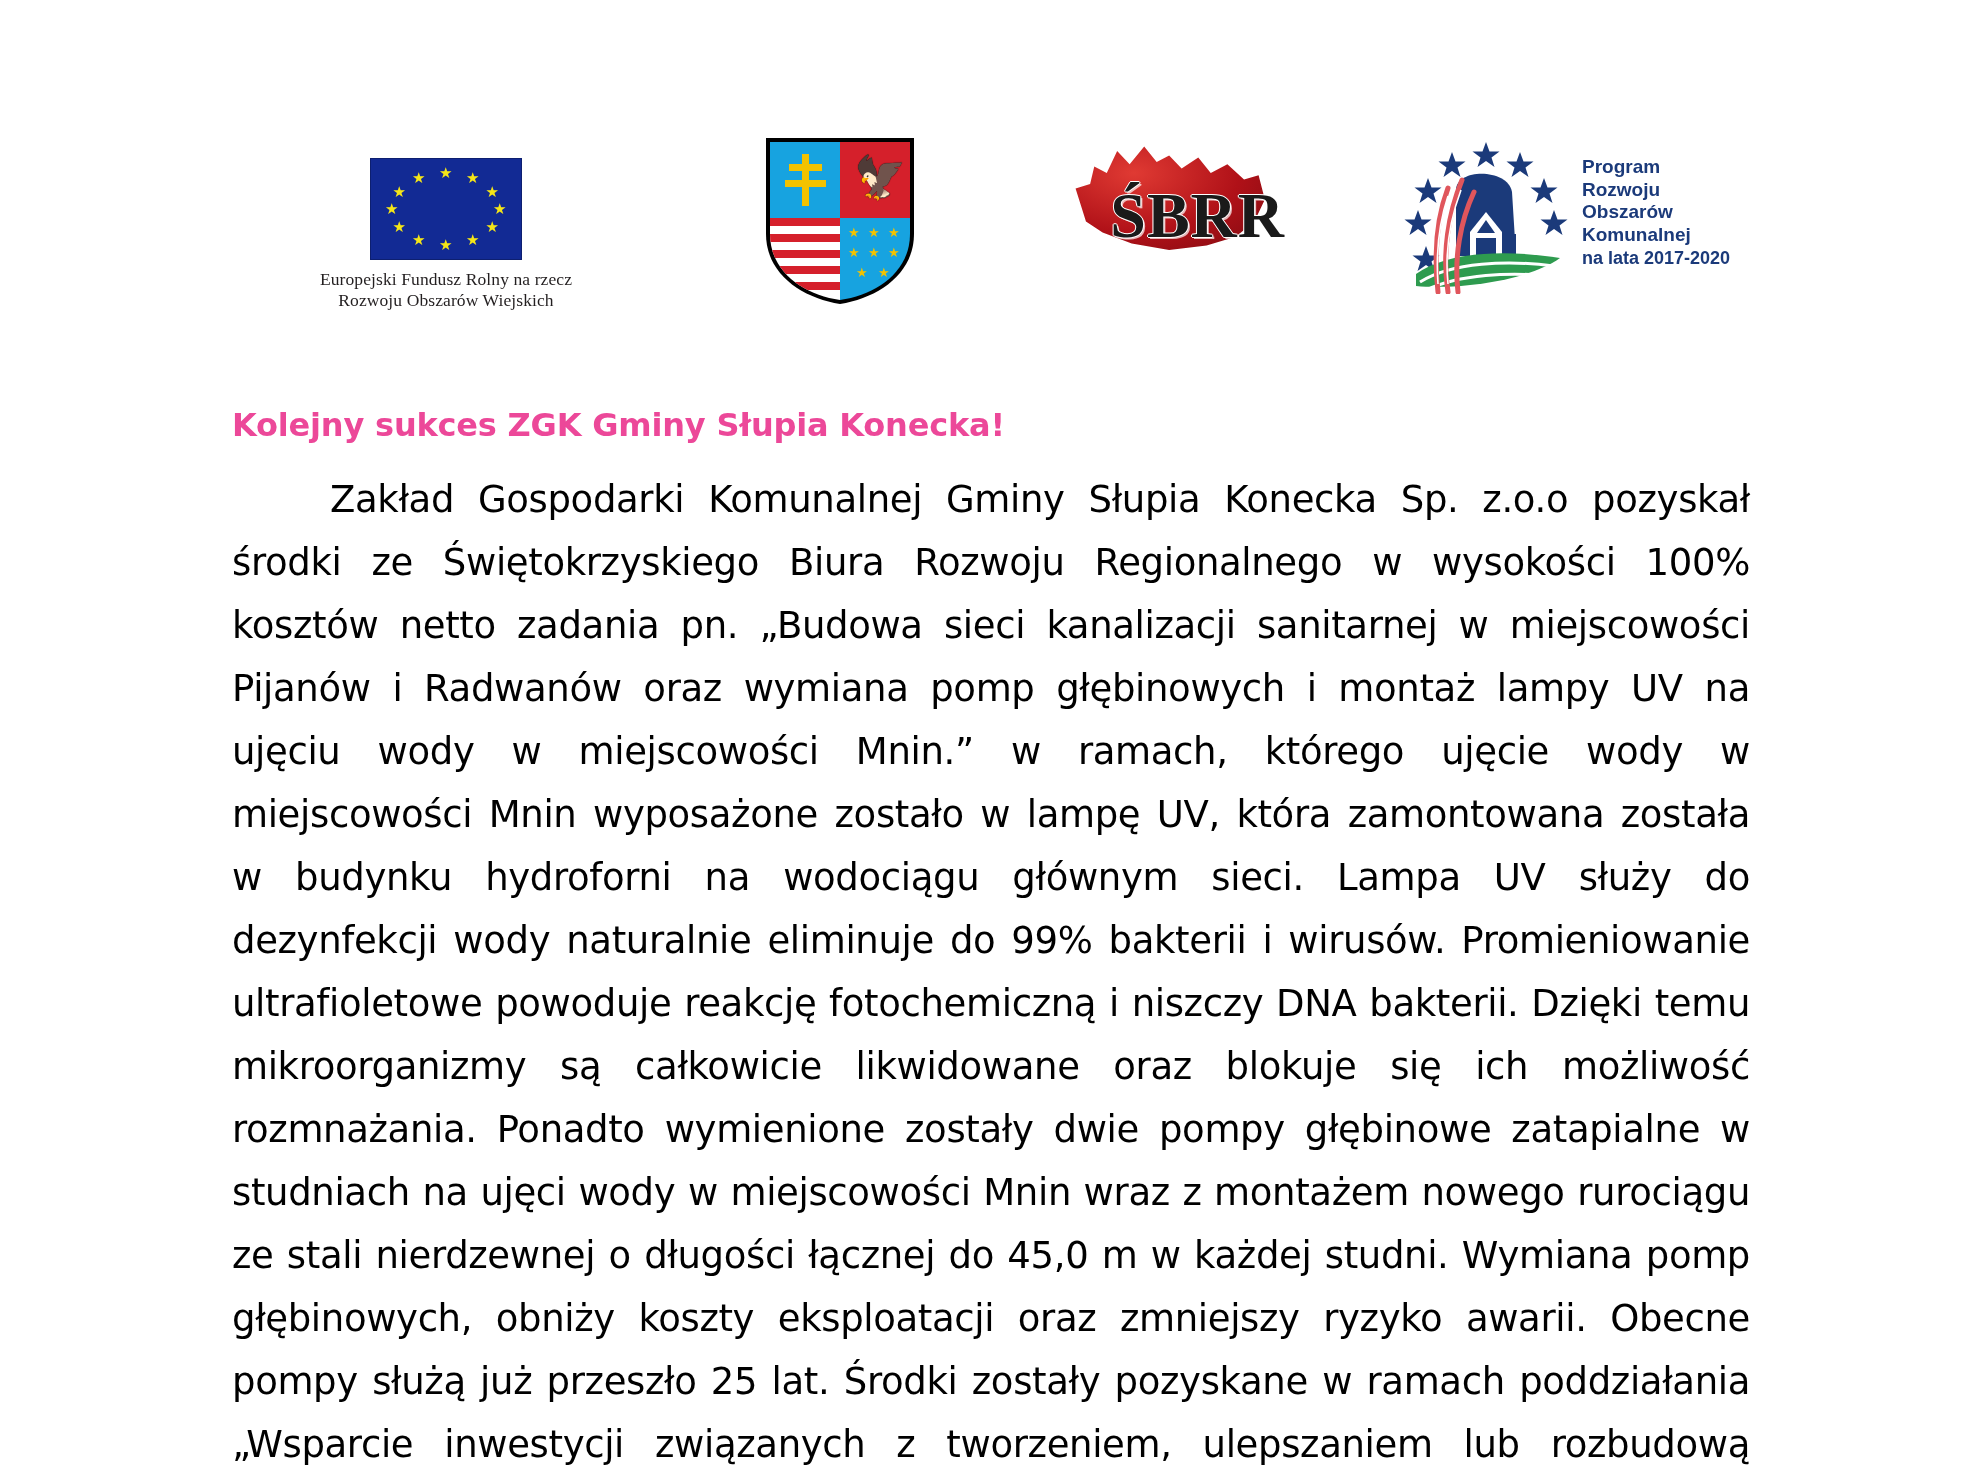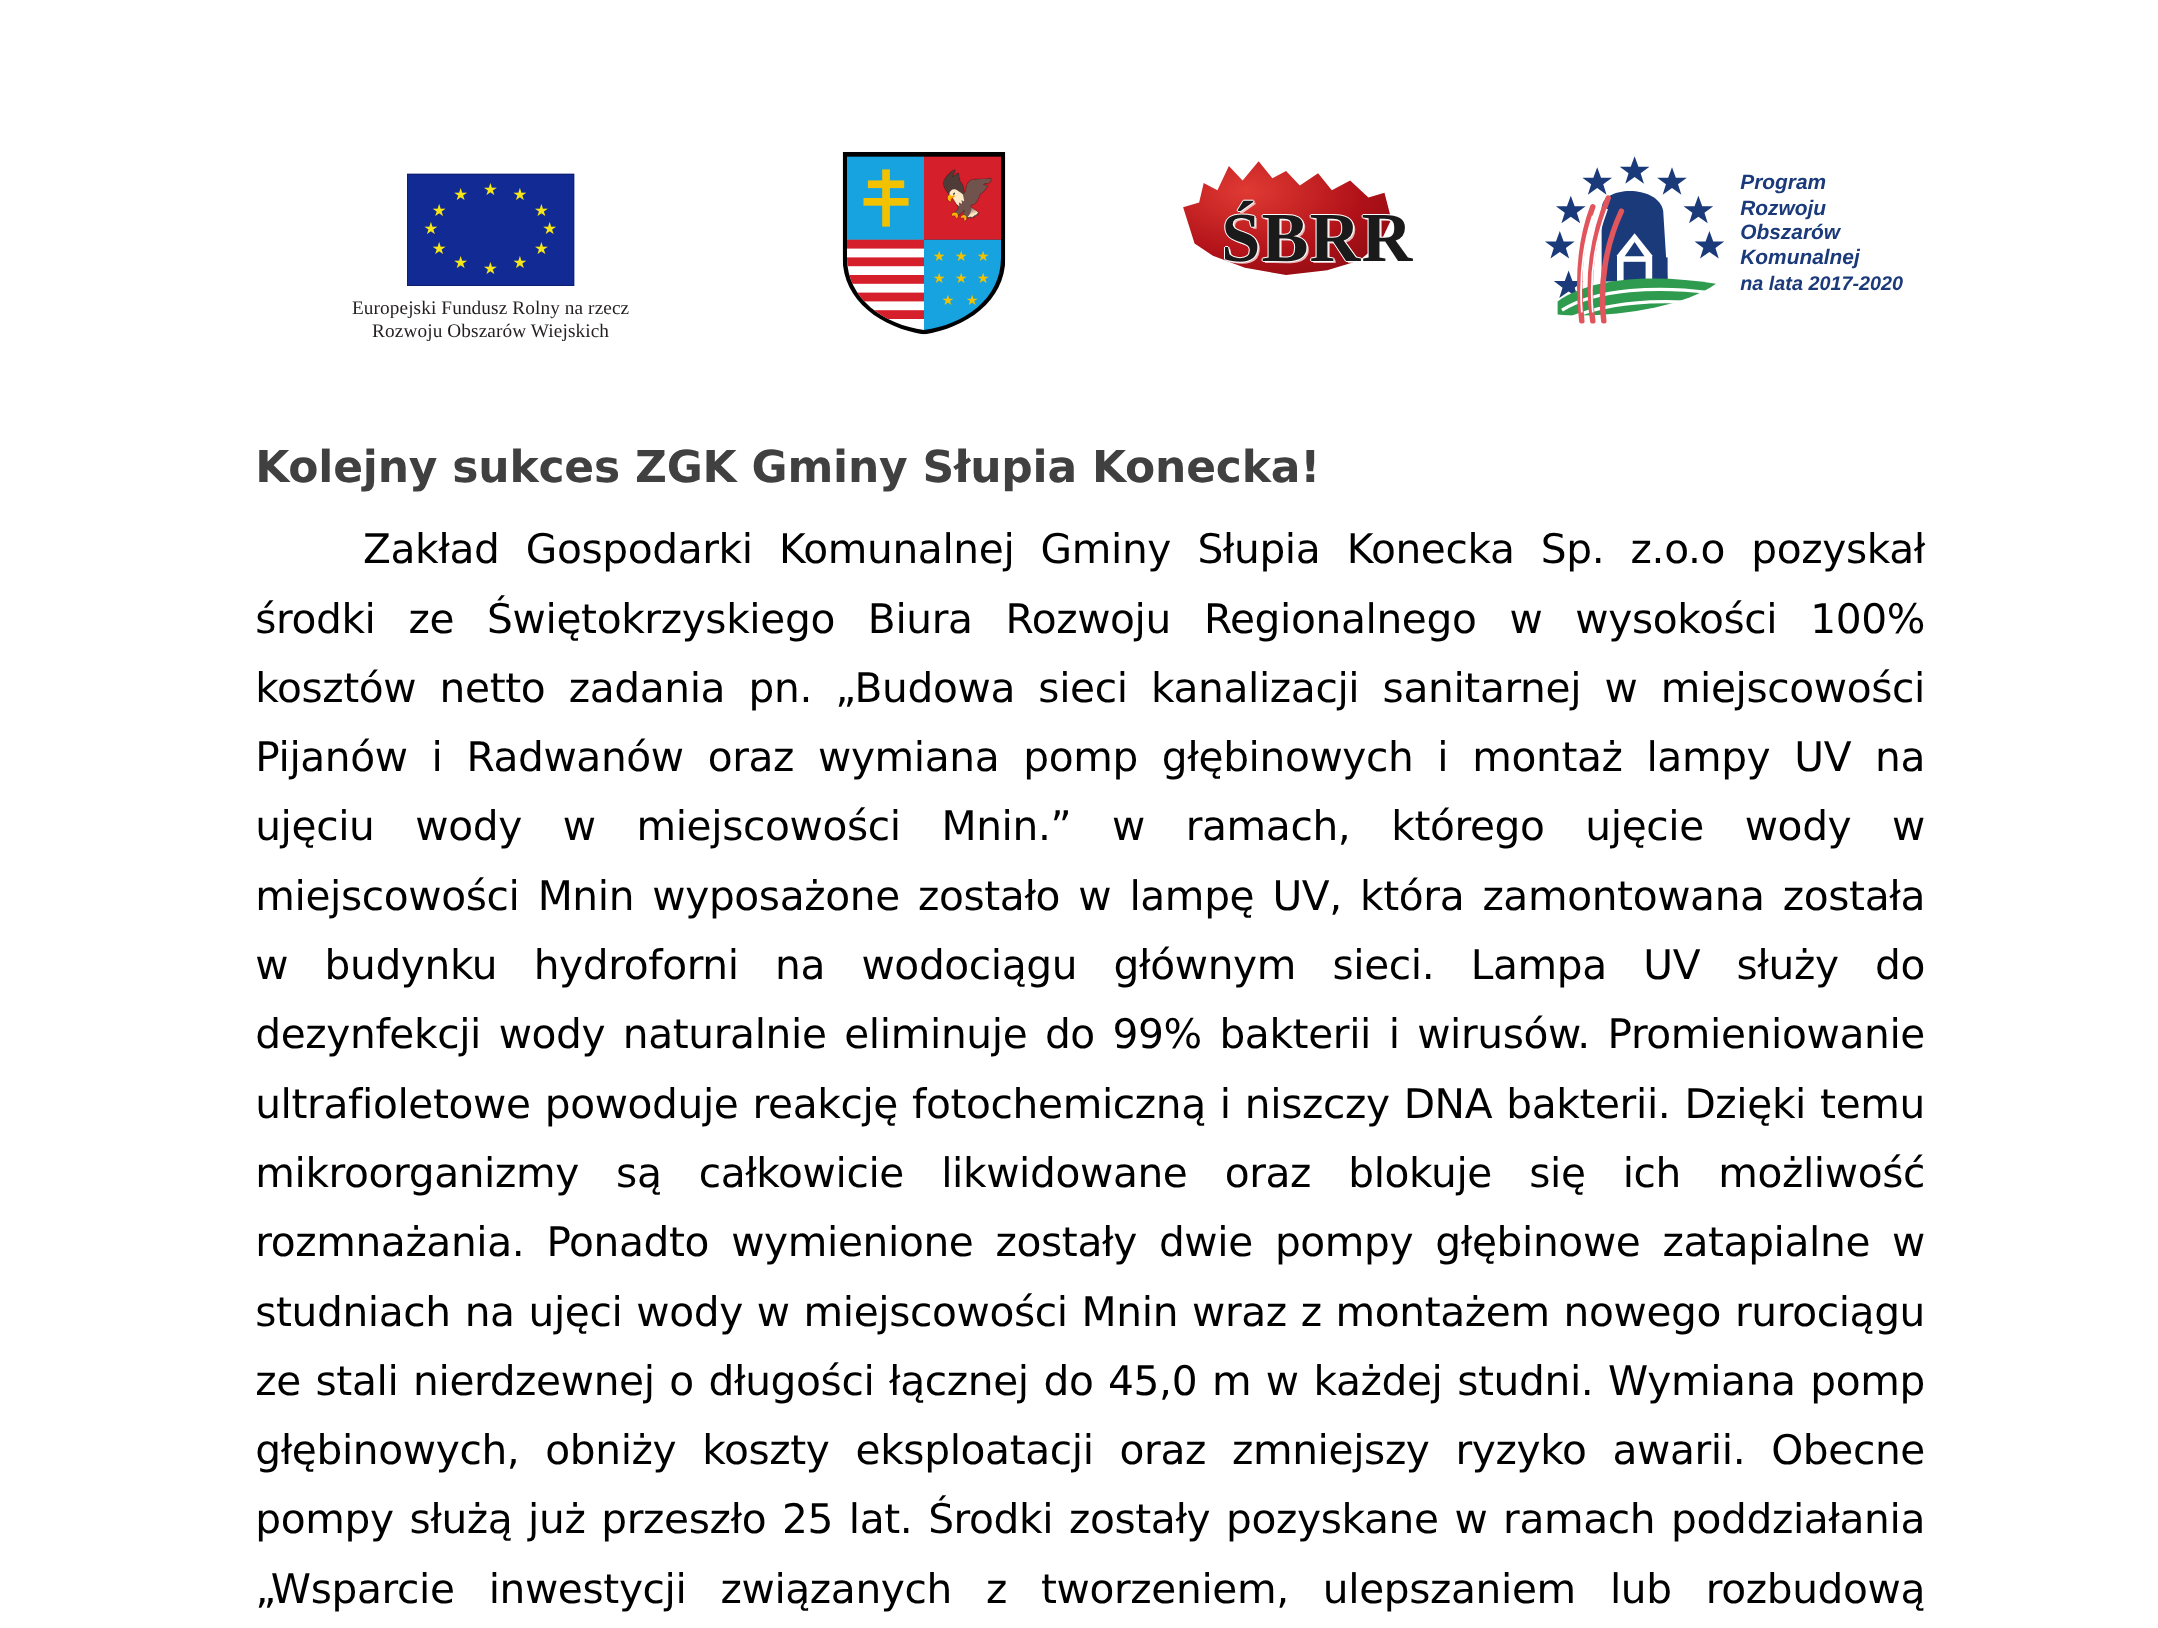--- a/index.html
+++ b/index.html
@@ -154,21 +154,20 @@
                  2px 2px 0 rgba(255,255,255,0.7);
   }
 
   
   #logo-prow { left: 1390px; width: 360px; }
   .prow-wrap {
     position: relative;
     width: 340px;
     height: 170px;
     margin: 2px 0 0 0;
-    font-style: italic;
   }
   .prow-emblem {
     position: absolute;
     left: 0; top: 4px;
     width: 190px; height: 160px;
   }
   .prow-words {
     position: absolute;
     left: 192px; top: 26px;
     width: 150px;
@@ -190,25 +189,25 @@
   
   .article {
     position: absolute;
     left: 232px;
     top: 400px;
     width: 1518px;
   }
   .headline {
     font-family: "DejaVu Sans", sans-serif;
     font-weight: bold;
-    font-size: 40px;
+    font-size: 32px;
     line-height: 50px;
     letter-spacing: -0.2px;
     margin: 0 0 18px 0;
-    color: #404040;
+    color: #ec4899;
   }
   .body-text {
     font-family: "DejaVu Sans", sans-serif;
     font-size: 37px;
     line-height: 63px;
     text-align: justify;
     text-justify: inter-word;
     text-indent: 98px;
     margin: 0;
     color: #000;

